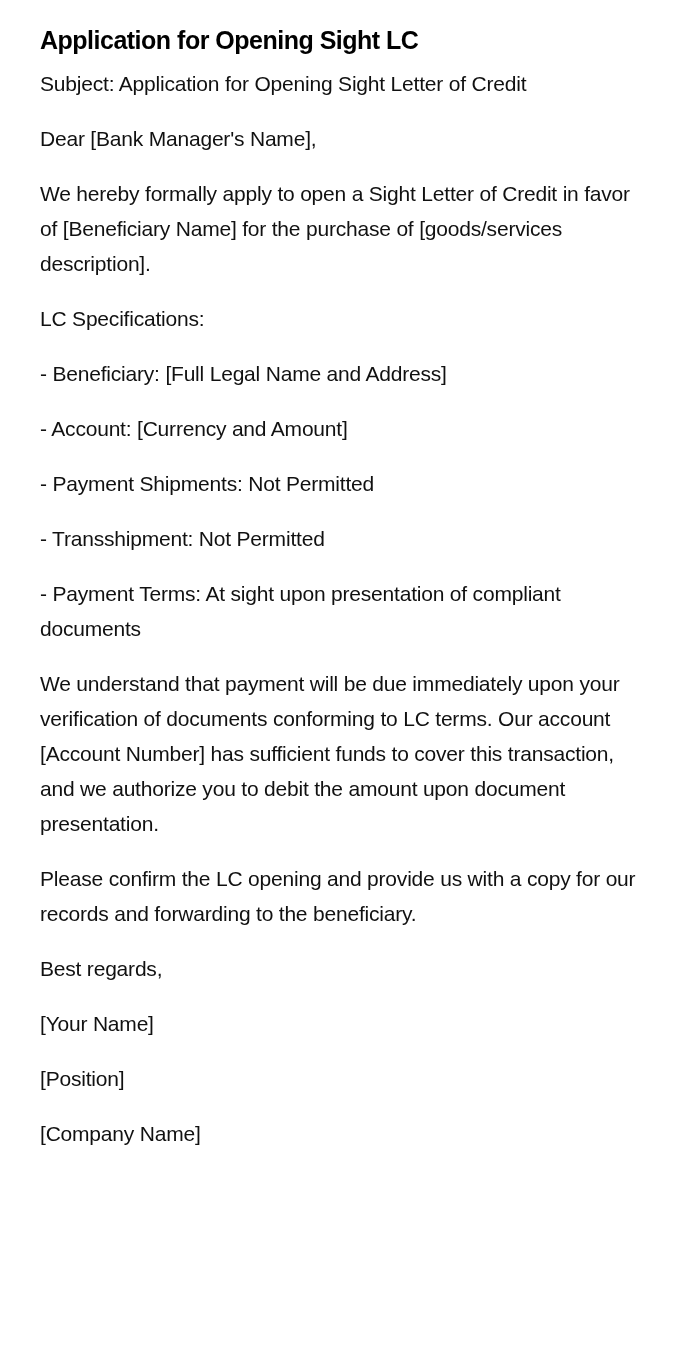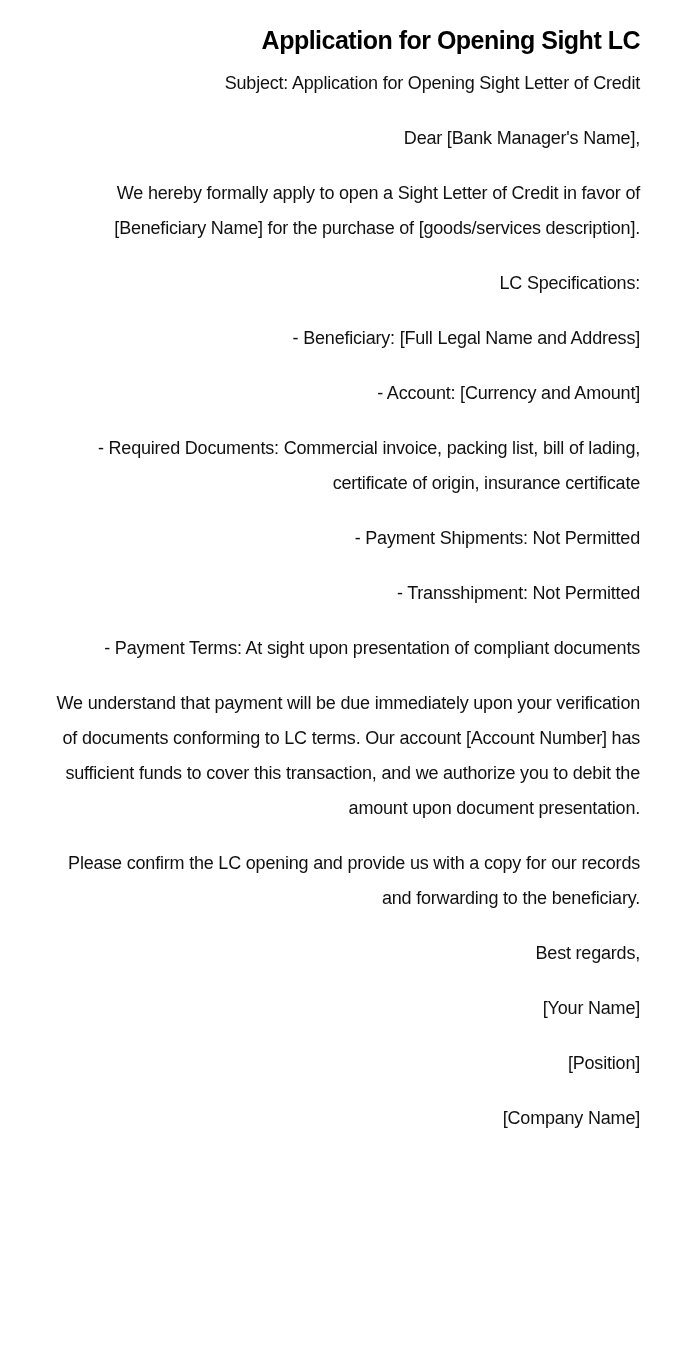--- a/index.html
+++ b/index.html
@@ -10,50 +10,48 @@
     body {
       width: 700px;
       height: 1349px;
       overflow: hidden;
       font-family: "Liberation Sans", "DejaVu Sans", sans-serif;
       color: #111111;
     }
     .doc {
       padding: 22px 40px 0 40px;
       width: 600px;
-      text-align: right;
     }
     .title {
       font-family: "Liberation Sans", sans-serif;
       font-weight: bold;
       font-size: 25px;
       line-height: 36px;
       margin: 0 0 8px 0;
       letter-spacing: -0.5px;
       color: #000000;
     }
     .para {
-      font-size: 18px;
+      font-size: 21px;
       line-height: 35px;
       margin: 0 0 20px 0;
       letter-spacing: -0.2px;
     }
   </style>
 </head>
 <body>
 
 <div class="doc">
   <h1 class="title">Application for Opening Sight LC</h1>
   <p class="para">Subject: Application for Opening Sight Letter of Credit</p>
   <p class="para">Dear [Bank Manager's Name],</p>
   <p class="para">We hereby formally apply to open a Sight Letter of Credit in favor of [Beneficiary Name] for the purchase of [goods/services description].</p>
   <p class="para">LC Specifications:</p>
   <p class="para">- Beneficiary: [Full Legal Name and Address]</p>
   <p class="para">- Account: [Currency and Amount]</p>
-  <p class="para">- Required Documents: Commercial invoice, packing list, bill of lading, certificate of origin, insurance certificate</p>
   <p class="para">- Payment Shipments: Not Permitted</p>
   <p class="para">- Transshipment: Not Permitted</p>
   <p class="para">- Payment Terms: At sight upon presentation of compliant documents</p>
   <p class="para">We understand that payment will be due immediately upon your verification of documents conforming to LC terms. Our account [Account Number] has sufficient funds to cover this transaction, and we authorize you to debit the amount upon document presentation.</p>
   <p class="para">Please confirm the LC opening and provide us with a copy for our records and forwarding to the beneficiary.</p>
   <p class="para">Best regards,</p>
   <p class="para">[Your Name]</p>
   <p class="para">[Position]</p>
   <p class="para">[Company Name]</p>
 </div>

